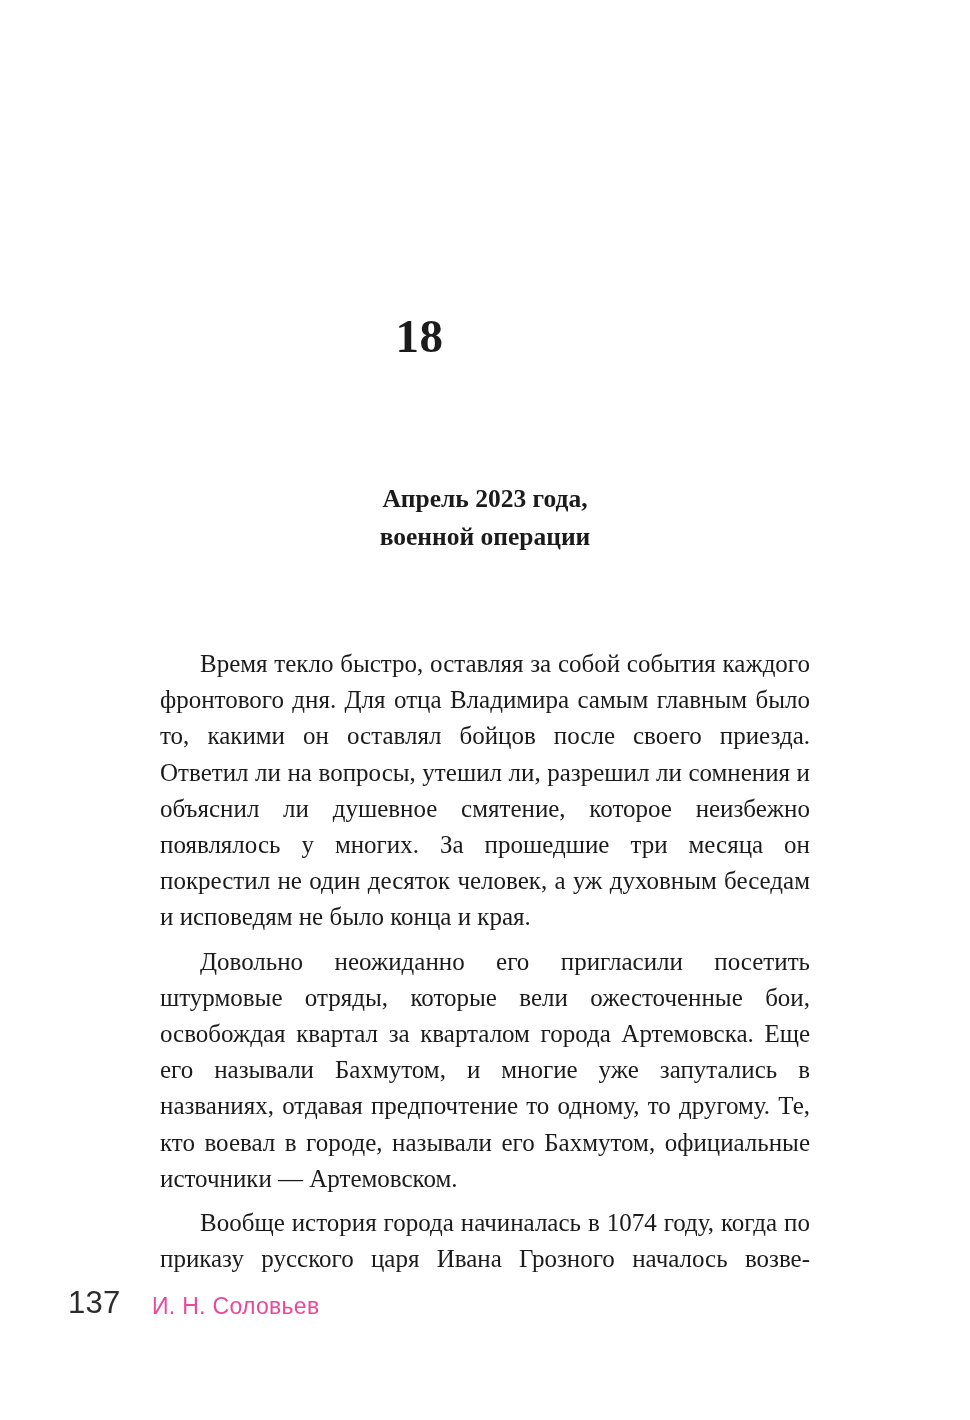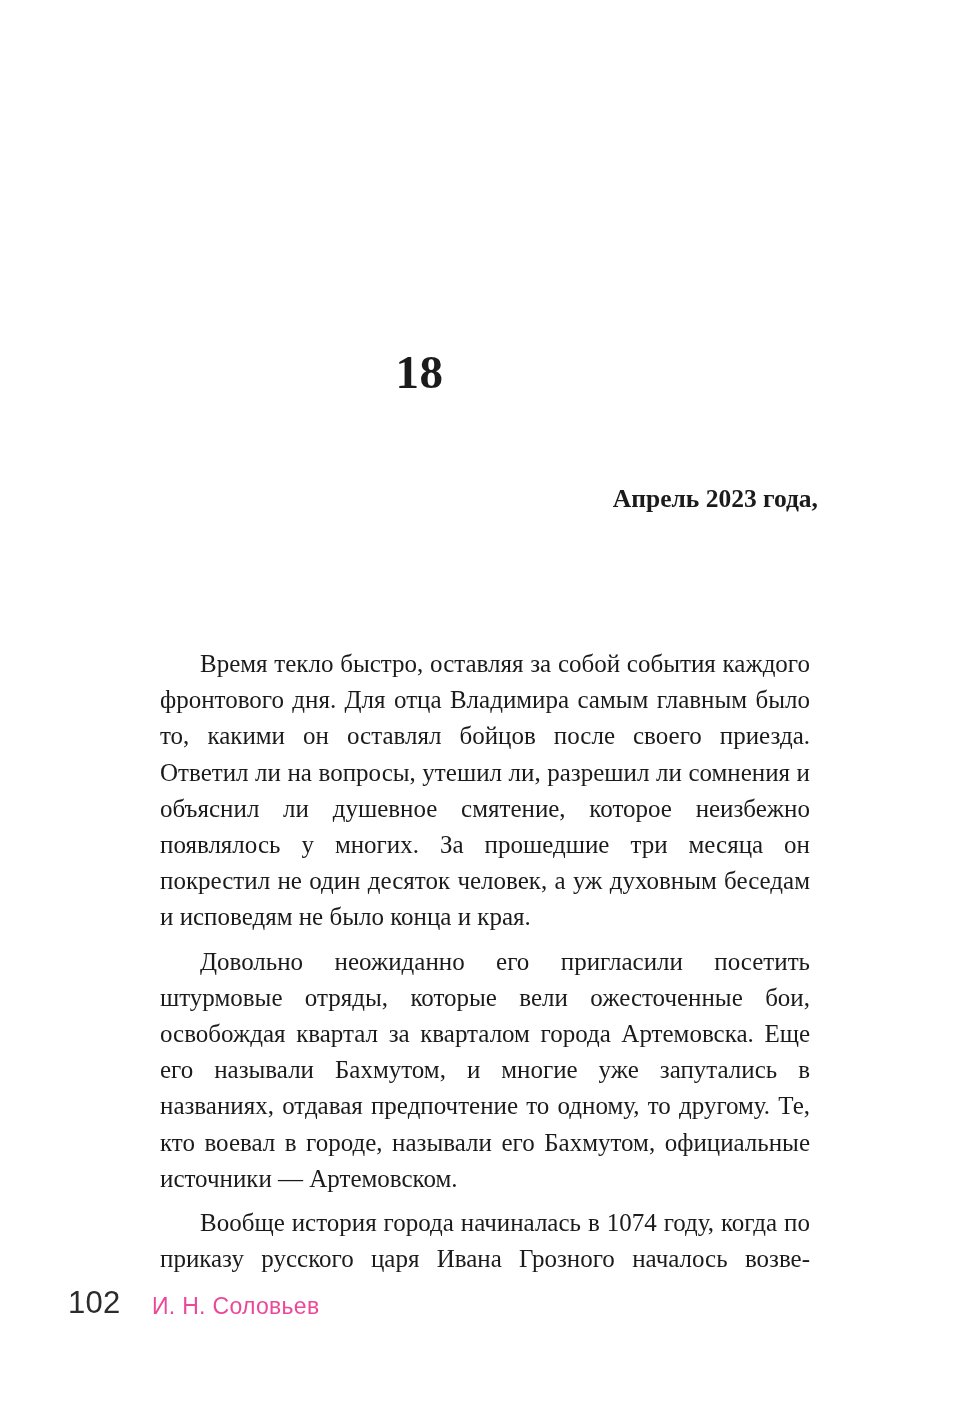--- a/index.html
+++ b/index.html
@@ -24,30 +24,29 @@
     top: 308px;
     left: 0;
     width: 839px;
     text-align: center;
     font-family: "Liberation Serif", "DejaVu Serif", serif;
     font-weight: bold;
     font-size: 47px;
     line-height: 56px;
     color: #1b1b1b;
     letter-spacing: 0.5px;
-    margin-top: 36px;
   }
 
   
   .heading-block {
     position: absolute;
     top: 480px;
     left: 152px;
     width: 666px;
-    text-align: right;
+    text-align: center;
     font-family: "Liberation Serif", "DejaVu Serif", serif;
     font-weight: bold;
     font-size: 25.5px;
     line-height: 38px;
     color: #1b1b1b;
   }
   .heading-block .hline {
     display: block;
     white-space: nowrap;
   }
@@ -115,26 +114,27 @@
 </style>
 </head>
 <body>
 
 <div class="page">
 
   <div class="chapter-number">18</div>
 
   <div class="heading-block">
     <span class="hline">Апрель 2023 года,</span>
+    <span class="hline">военной операции</span>
   </div>
 
   <div class="body-column">
     <p>Время текло быстро, оставляя за собой события каждого фронтового дня. Для отца Владимира самым главным было то, какими он оставлял бойцов после своего приезда. Ответил ли на вопросы, утешил ли, разрешил ли сомнения и объяснил ли душевное смятение, которое неизбежно появлялось у многих. За прошедшие три месяца он покрестил не один десяток человек, а уж духовным беседам и исповедям не было конца и края.</p>
     <p>Довольно неожиданно его пригласили посетить штурмовые отряды, которые вели ожесточенные бои, освобождая квартал за кварталом города Артемовска. Еще его называли Бахмутом, и многие уже запутались в названиях, отдавая предпочтение то одному, то другому. Те, кто воевал в городе, называли его Бахмутом, официальные источники — Артемовском.</p>
     <p class="clipped">Вообще история города начиналась в 1074 году, когда по приказу русского царя Ивана Грозного началось возве-</p>
   </div>
 
   <div class="footer">
-    <span class="page-number">102</span>
+    <span class="page-number">137</span>
     <span class="author">И. Н. Соловьев</span>
   </div>
 
 </div>
 
 </body></html>

